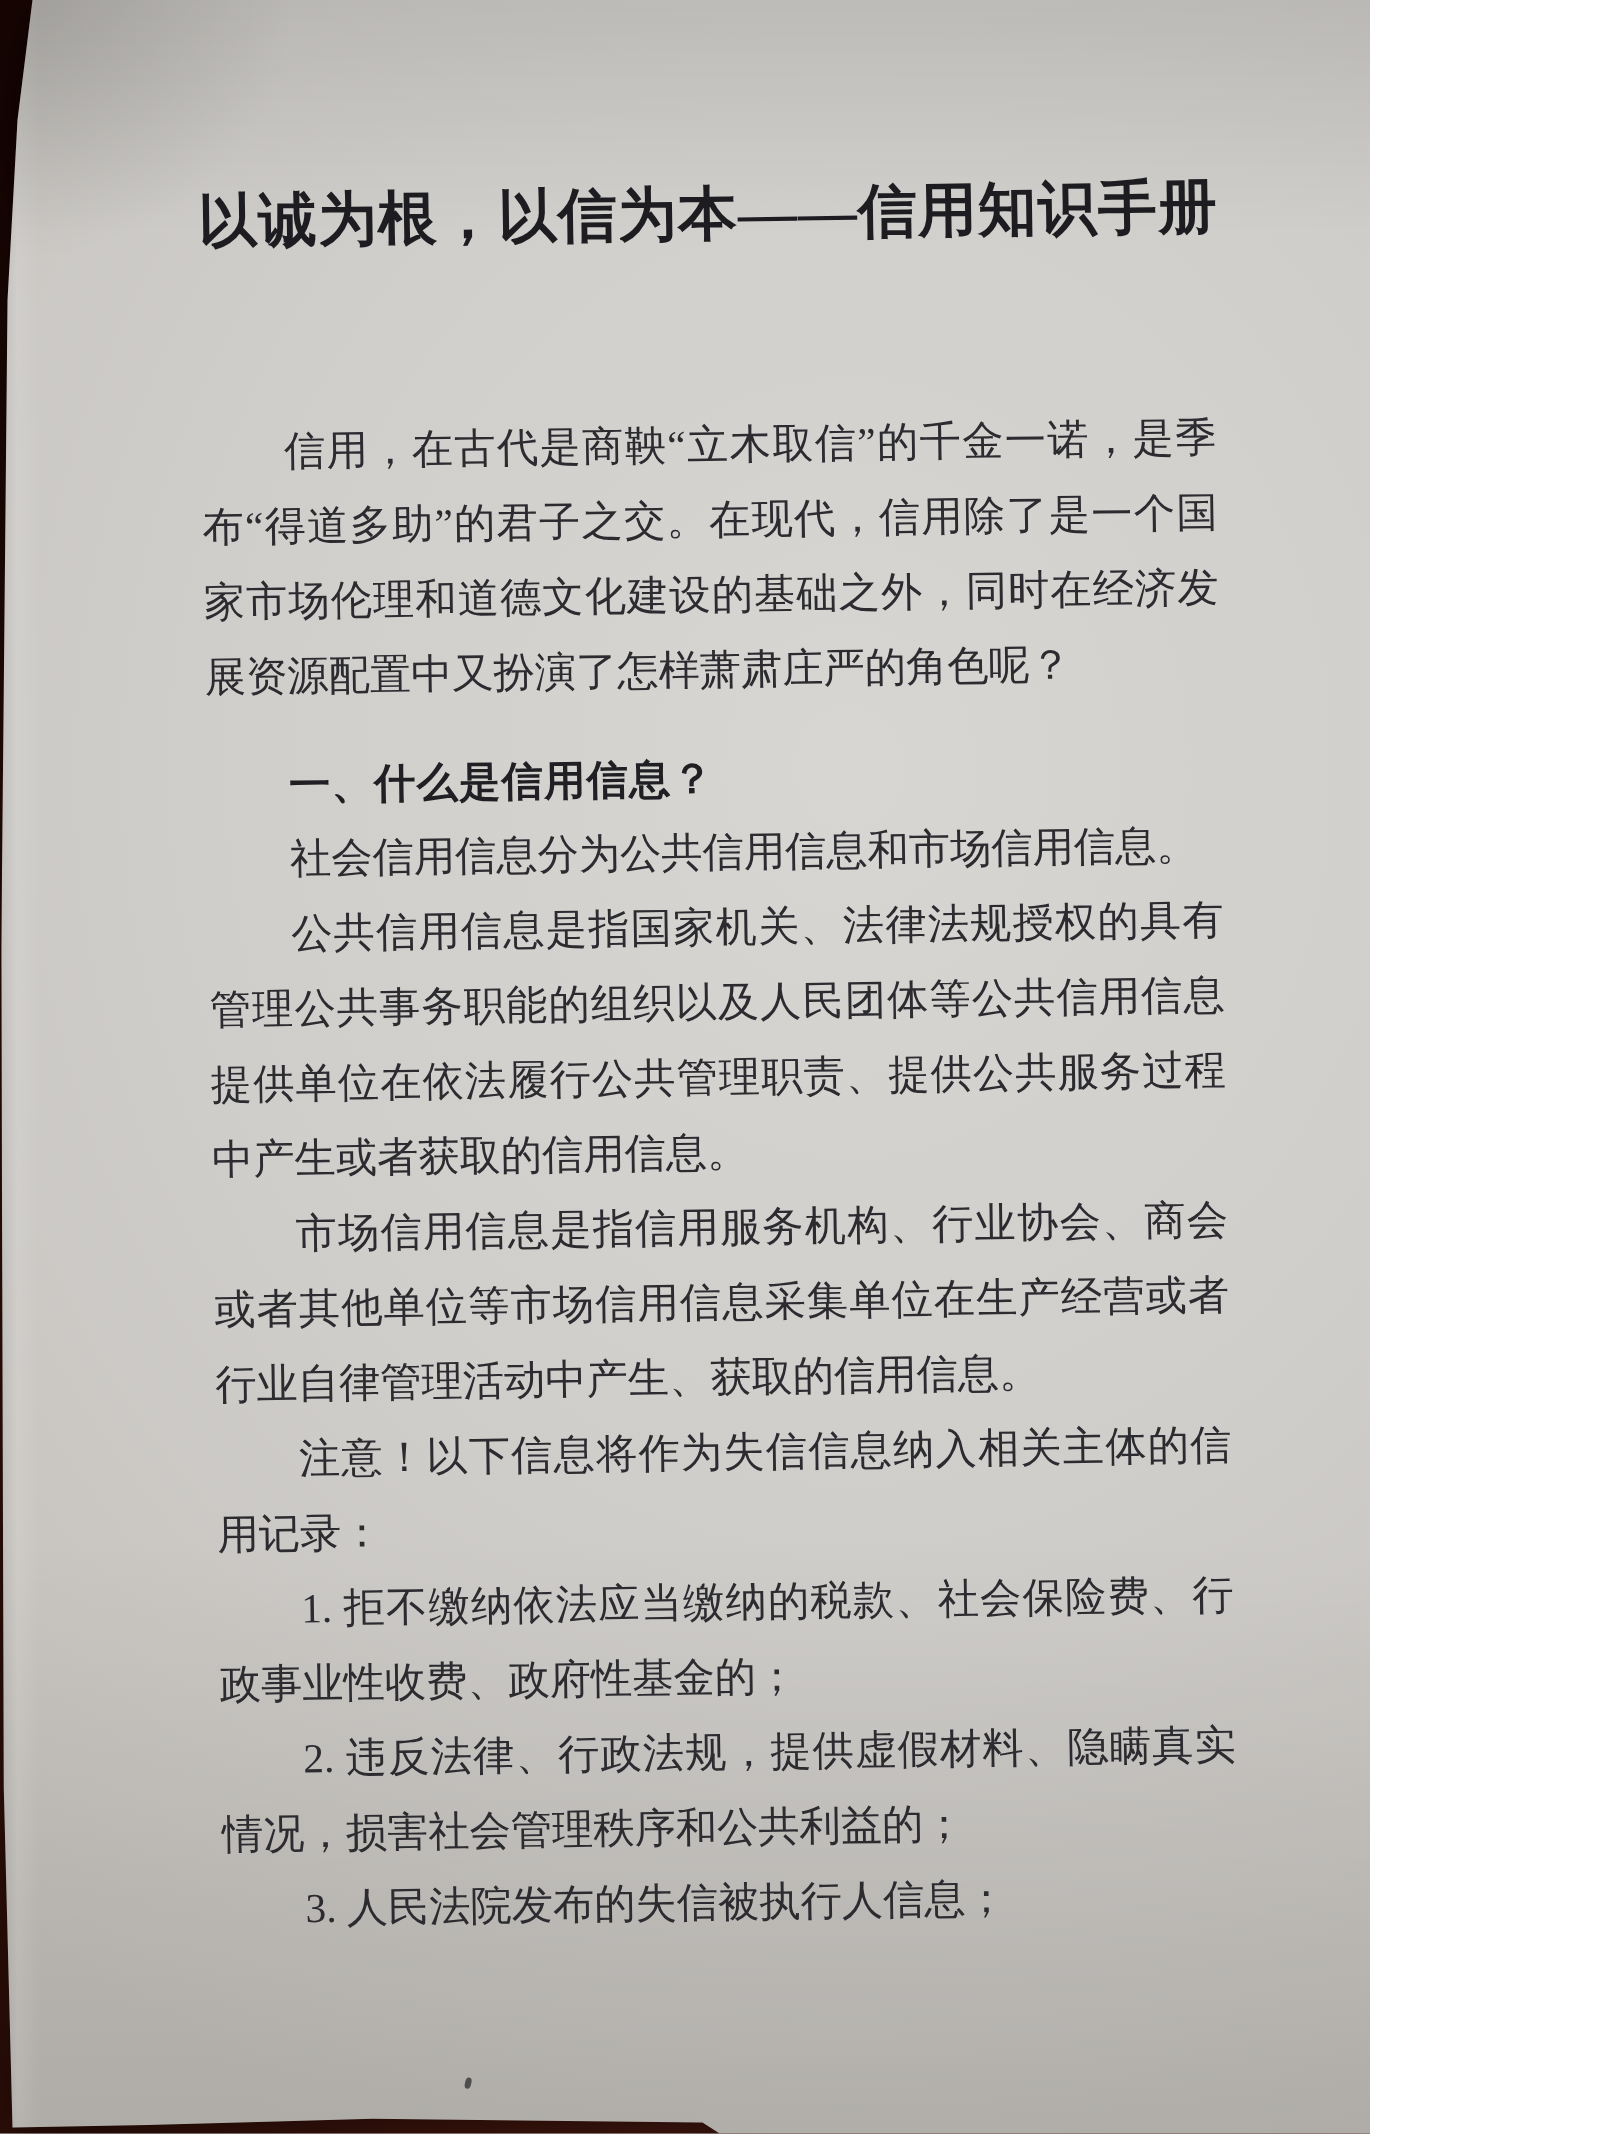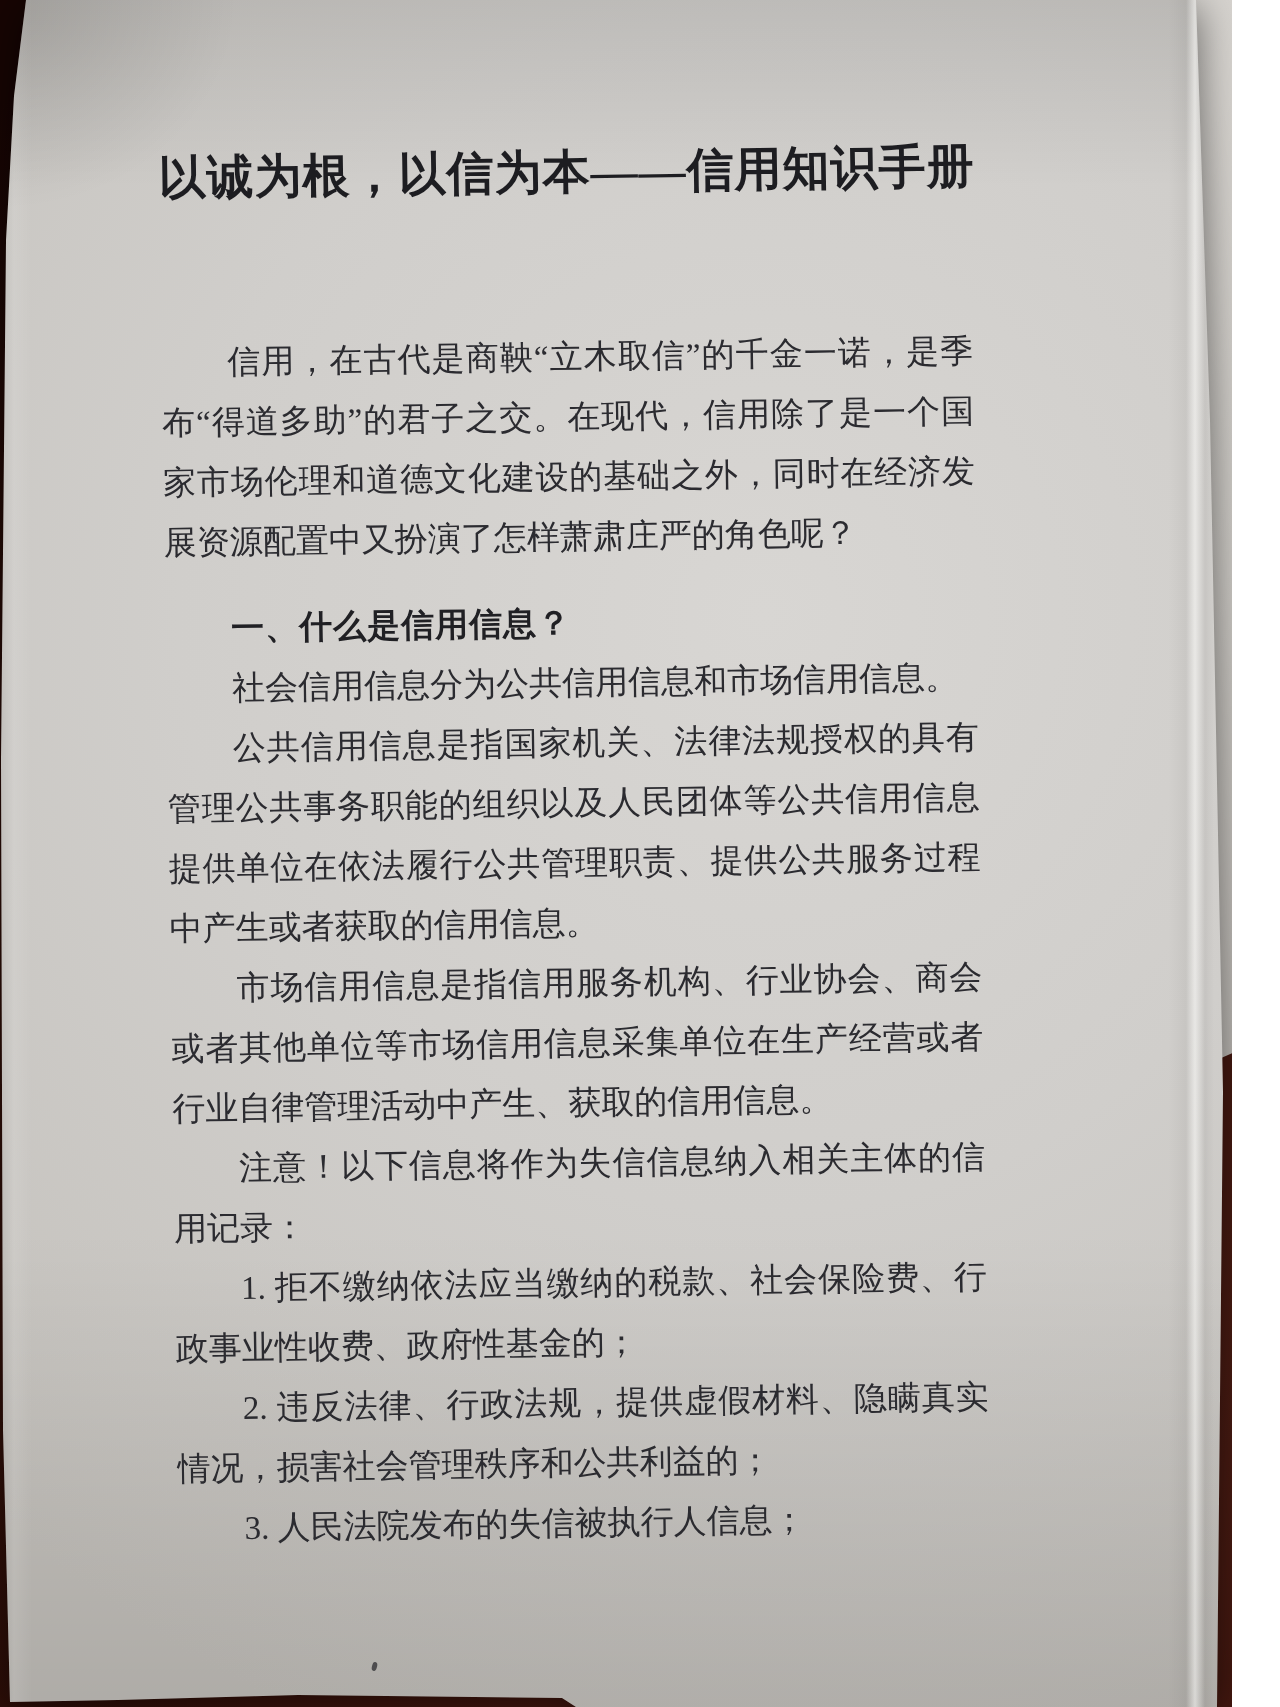--- a/index.html
+++ b/index.html
@@ -1,20 +1,20 @@
 <!DOCTYPE html>
 <html><head>
 <meta charset="utf-8">
 <style>
   html,body{margin:0;padding:0;}
   body{width:1280px;height:1707px;overflow:hidden;}
 
   
   .stage{
-    position:relative;width:1232px;height:1707px;overflow:hidden;
+    position:relative;width:1096px;height:1707px;overflow:hidden;
     background:
       radial-gradient(120% 90% at 72% 78%, #5a241a 0%, #41160e 38%, #2a0d07 70%, #170503 100%);
   }
 
   
   .sheet2{
     position:absolute;left:1130px;top:0;width:150px;height:1098px;
     background:linear-gradient(115deg,#d8d5d1 0%,#d0cdc8 55%,#c2beb9 100%);
     clip-path:polygon(0 0,100% 0,100% 94%,0 100%);
     box-shadow:0 8px 18px rgba(0,0,0,.5);

